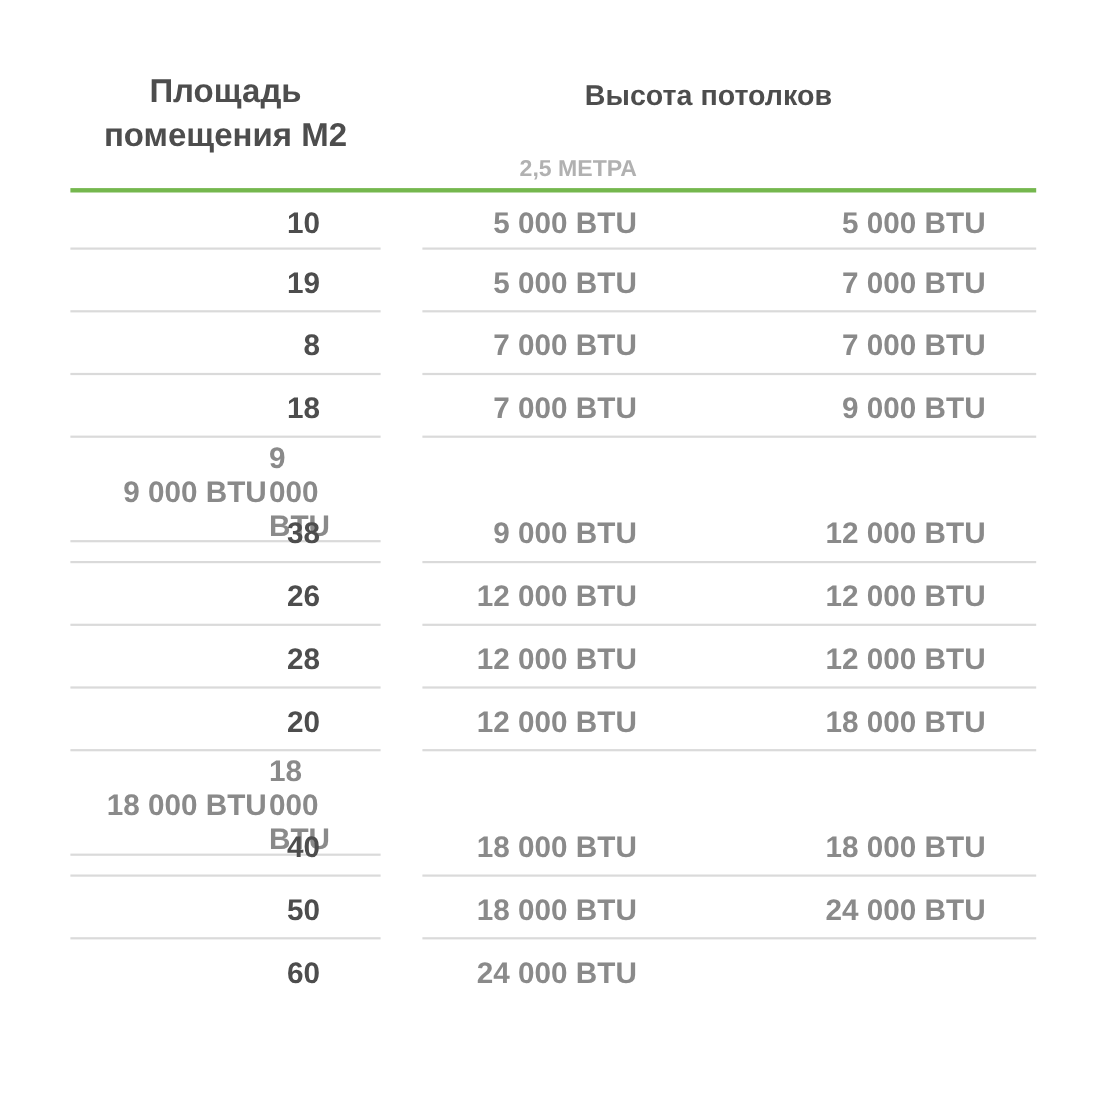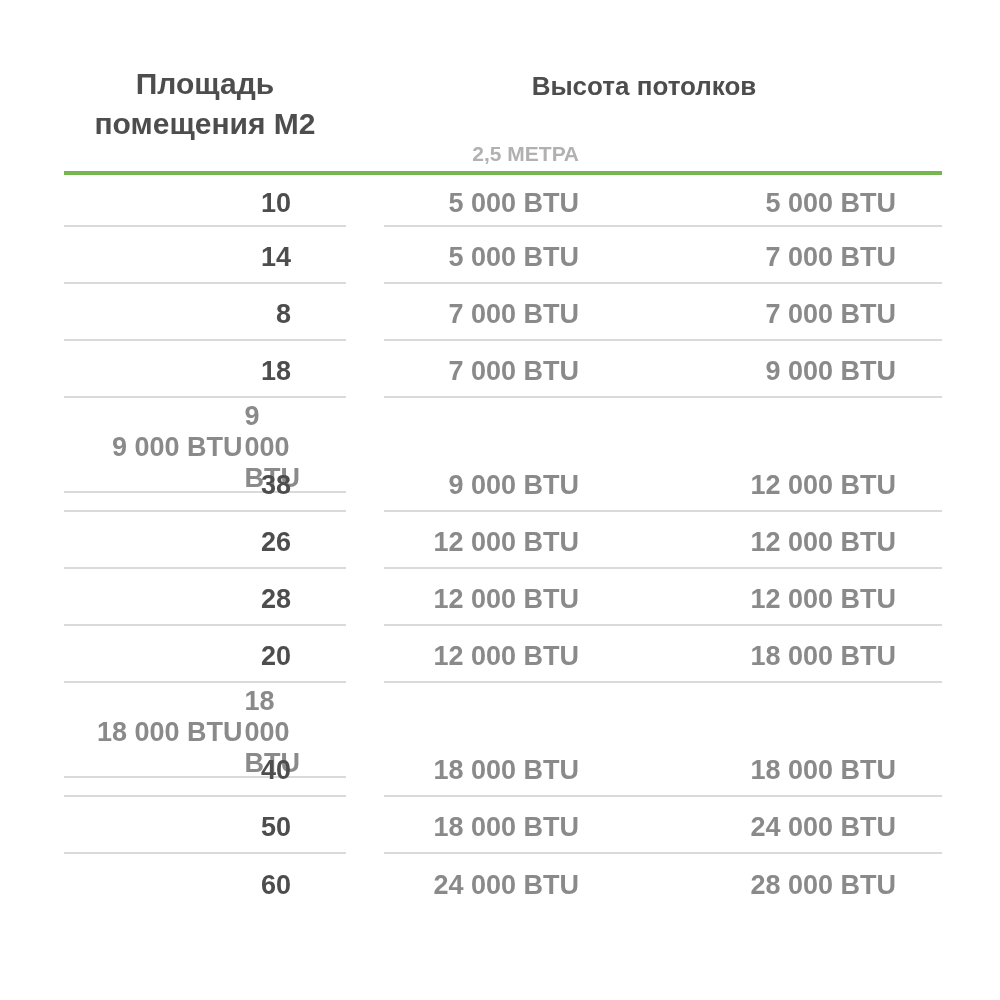--- a/index.html
+++ b/index.html
@@ -69,21 +69,21 @@
             <span>5 000 BTU</span>
           </div>
         <div class="cell-btu c3">
             <span>5 000 BTU</span>
           </div>
       </div>
     </div>
 
     <div class="row">
       <div class="cell-area">
-          <span>14</span>
+          <span>19</span>
         </div>
       <div class="cell-group">
         <div class="cell-btu c25">
             <span>5 000 BTU</span>
           </div>
         <div class="cell-btu c3">
             <span>7 000 BTU</span>
           </div>
       </div>
     </div>
@@ -222,21 +222,18 @@
       </div>
     </div>
 
     <div class="row last">
       <div class="cell-area">
           <span>60</span>
         </div>
       <div class="cell-group">
         <div class="cell-btu c25">
             <span>24 000 BTU</span>
-          </div>
-        <div class="cell-btu c3">
-            <span>28 000 BTU</span>
           </div>
       </div>
     </div>
 
   </div>
 </div>
 
 </body></html>

